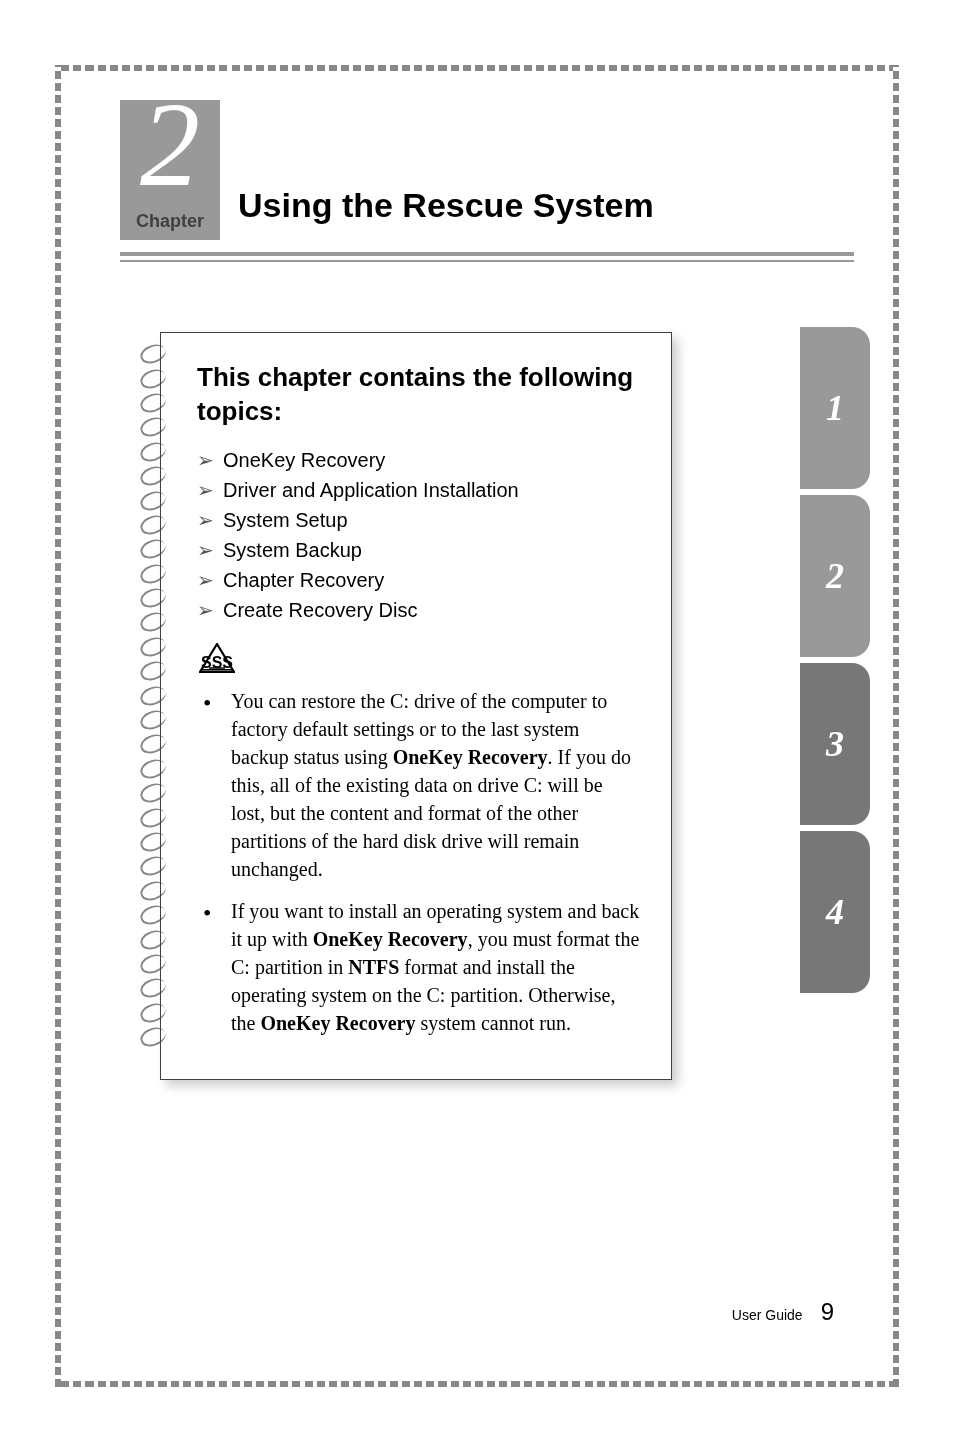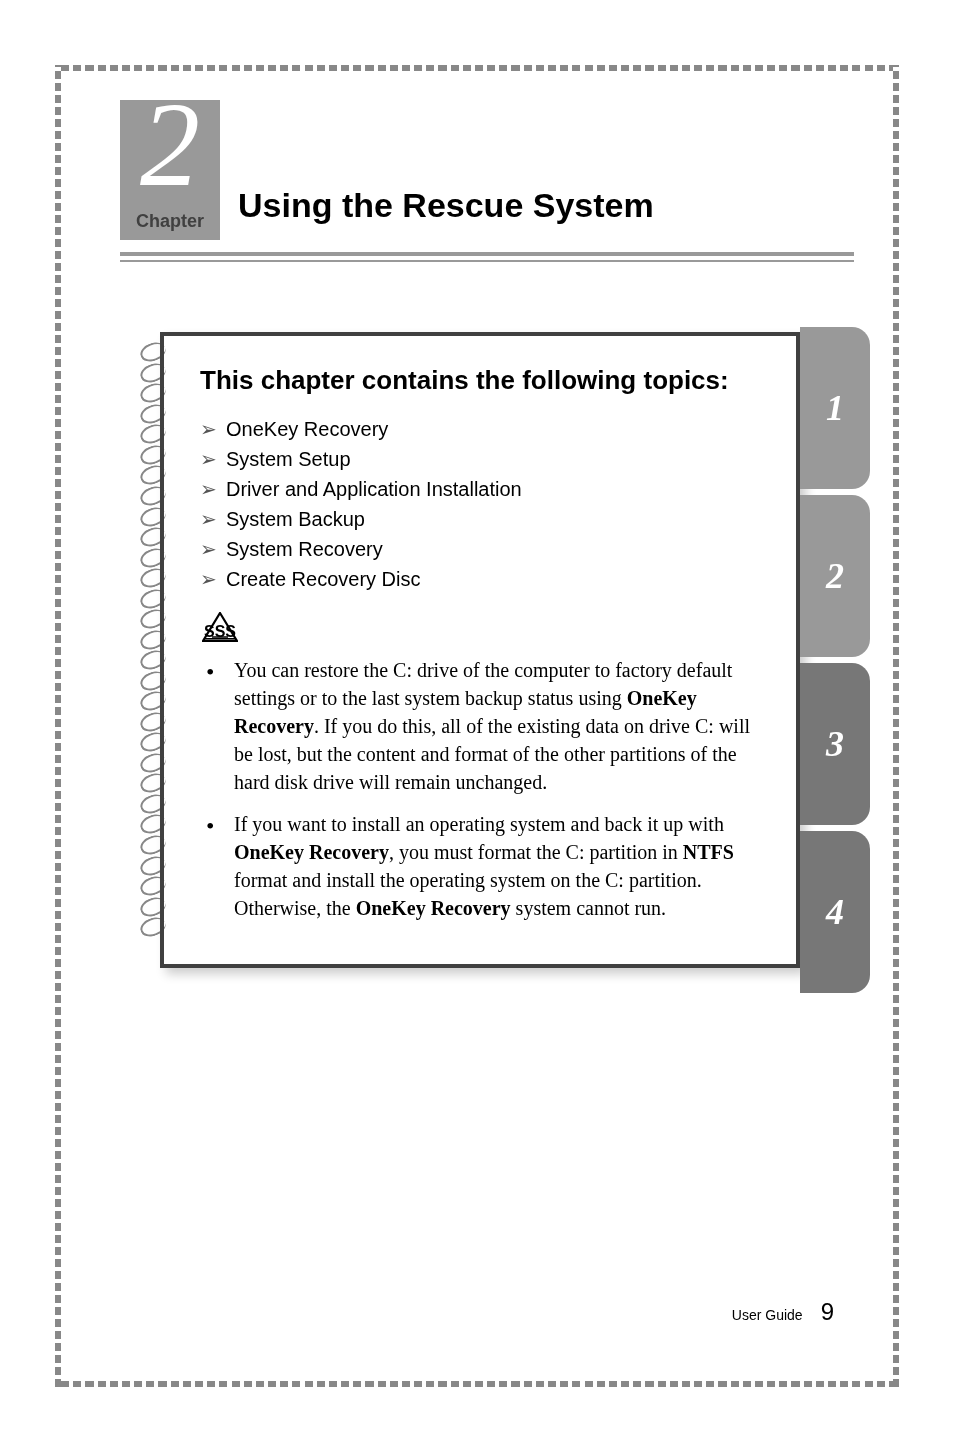--- a/index.html
+++ b/index.html
@@ -115,23 +115,23 @@
     }
     .spiral {
       width: 26px;
       height: 18px;
       border: 2px solid #888;
       border-radius: 50%;
       border-right: none;
       transform: rotate(-20deg);
     }
     .info-box {
-      border: 4px solid #404040;
+      border: 1px solid #404040;
       padding: 28px 30px 28px 36px;
-      width: 640px;
+      width: 512px;
       position: relative;
       box-shadow: 6px 6px 10px rgba(0,0,0,0.2);
     }
     .topics-title {
       font-size: 26px;
       font-weight: bold;
       margin-bottom: 16px;
       line-height: 1.3;
     }
     .topics-list {
@@ -274,24 +274,24 @@
         <div class="spiral"></div>
         <div class="spiral"></div>
       <div class="spiral"></div>
         <div class="spiral"></div>
     </div>
 
     <div class="info-box">
       <div class="topics-title">This chapter contains the following topics:</div>
       <ul class="topics-list">
         <li>OneKey Recovery</li>
+        <li>Driver and Application Installation</li>
         <li>System Setup</li>
-        <li>Driver and Application Installation</li>
         <li>System Backup</li>
-        <li>System Recovery</li>
+        <li>Chapter Recovery</li>
         <li>Create Recovery Disc</li>
       </ul>
 
       <div class="attention-row">
         <svg class="attention-icon" viewBox="0 0 36 30">
           <polygon points="18,1 35,29 1,29" fill="none" stroke="#000" stroke-width="2.2"></polygon>
           <text x="18" y="25" font-size="16" text-anchor="middle" text-decoration="underline" font-weight="bold">SSS</text>
           <line x1="10" y1="25" x2="26" y2="25" stroke="#000" stroke-width="1.5"></line>
         </svg>
       </div>

